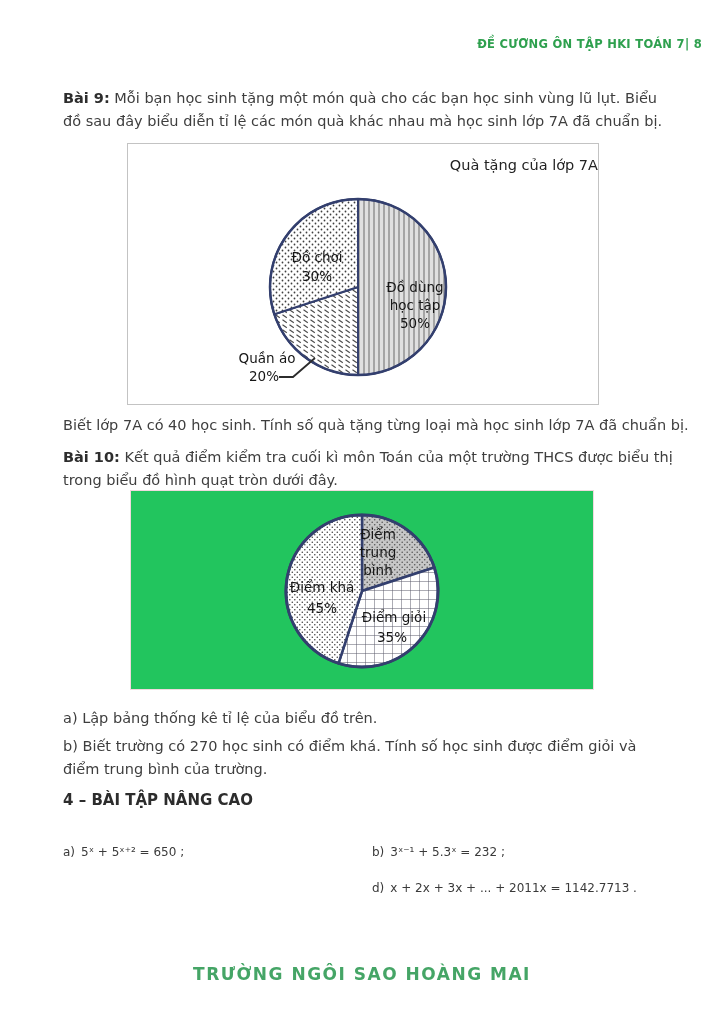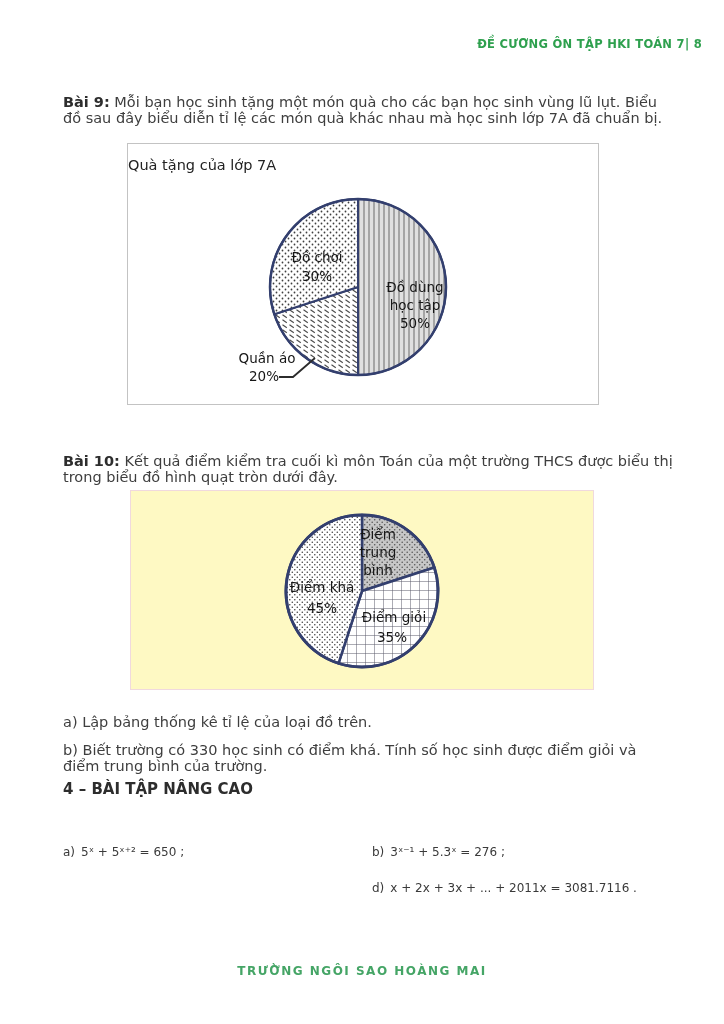--- a/index.html
+++ b/index.html
@@ -2,39 +2,39 @@
 <html><head>
 <meta charset="utf-8">
 <style>
   html,body { margin:0; padding:0; background:#ffffff; }
   .page { position:relative; width:724px; height:1024px; background:#ffffff;
           font-family:"DejaVu Sans","Liberation Sans",sans-serif; color:#3e3e3e; overflow:hidden; }
 
   .hdr { position:absolute; top:37px; right:22px; font-size:11.5px; font-weight:bold;
          color:#2ea04e; letter-spacing:0.3px; }
   .ftr { position:absolute; top:964px; left:0; width:100%; text-align:center;
-         font-size:12px; font-weight:bold; color:#45a566; letter-spacing:1.5px; }
+         font-size:17px; font-weight:bold; color:#45a566; letter-spacing:1.5px; }
 
-  .para { position:absolute; font-size:14.5px; line-height:16px; color:#3e3e3e; }
+  .para { position:absolute; font-size:14.5px; line-height:23px; color:#3e3e3e;margin-top:8px; }
   .plabel { font-weight:bold; color:#2d2d2d; }
 
   #p-bai9  { left:63px; top:79px;  width:614px; }
   #p-note9 { left:63px; top:406px; width:650px; }
   #p-bai10 { left:63px; top:438px; width:614px; }
   #p-a     { left:63px; top:699px; width:650px; }
   #p-b     { left:63px; top:727px; width:614px; }
   #sec2    { left:63px; top:781px; font-size:15px; font-weight:bold; color:#2d2d2d; }
   #p-bai11 { left:63px; top:811px; width:400px; }
 
   .chart-box1 { position:absolute; left:127px; top:143px; width:470px; height:260px;
                 border:1px solid #c3c3c3; background:#fff; }
-  .chart-box1 .chart-title { position:absolute; top:13px; left:0; width:100%; text-align:left;
+  .chart-box1 .chart-title { position:absolute; top:13px; left:0; width:100%; text-align:right;
                 font-size:14.5px; color:#232323; }
   .chart-box2 { position:absolute; left:130px; top:490px; width:462px; height:198px;
-                border:1px solid #f0d9de; background:#fef9c3; }
+                border:1px solid #f0d9de; background:#22c55e; }
   .pie { position:absolute; left:0; top:0; }
   .pie text { font-family:"DejaVu Sans","Liberation Sans",sans-serif; font-size:13.5px;
               fill:#161616; text-anchor:middle; }
 
   .eq { position:absolute; font-size:12px; color:#3a3a3a;
         font-family:"DejaVu Sans","Liberation Mono",sans-serif; }
   #eq-a { left:63px;  top:845px; }
   #eq-b { left:372px; top:845px; }
   #eq-c { left:63px;  top:881px; }
   #eq-d { left:372px; top:881px; }
@@ -75,20 +75,21 @@
       <text x="189" y="137">30%</text>
       <text x="287" y="148">Đồ dùng</text>
       <text x="287" y="166">học tập</text>
       <text x="287" y="184">50%</text>
       <text x="139" y="219">Quần áo</text>
       <text x="136" y="237">20%</text>
       <polyline points="151,233 165,233 187,214" fill="none" stroke="#2c2c2c" stroke-width="1.8"></polyline>
     </svg>
   </div>
 
+  <p class="para" id="p-note9">Biết lớp 7A có 40 học sinh. Tính số quà tặng từng loại mà học sinh lớp 7A đã chuẩn bị.</p>
 
   <p class="para" id="p-bai10"><b class="plabel">Bài 10:</b> <span>Kết quả điểm kiểm tra cuối kì môn Toán của một trường THCS được biểu thị trong biểu đồ hình quạt tròn dưới đây.</span></p>
 
   <div class="chart-box2">
     <svg class="pie" width="462" height="198" viewBox="0 0 462 198">
       <defs>
         <pattern id="p2-dots" width="5" height="5" patternUnits="userSpaceOnUse">
           <rect width="5" height="5" fill="#ffffff"></rect>
           <circle cx="1.3" cy="1.3" r="0.8" fill="#3f3f3f"></circle>
           <circle cx="3.8" cy="3.8" r="0.8" fill="#3f3f3f"></circle>
@@ -110,25 +111,25 @@
       <text x="247" y="48">Điểm</text>
       <text x="247" y="66">trung</text>
       <text x="247" y="84">bình</text>
       <text x="191" y="101">Điểm khá</text>
       <text x="191" y="122">45%</text>
       <text x="263" y="131">Điểm giỏi</text>
       <text x="261" y="151">35%</text>
     </svg>
   </div>
 
-  <p class="para" id="p-a">a) Lập bảng thống kê tỉ lệ của loại đồ trên.</p>
-  <p class="para" id="p-b">b) Biết trường có 330 học sinh có điểm khá. Tính số học sinh được điểm giỏi và điểm trung bình của trường.</p>
+  <p class="para" id="p-a">a) Lập bảng thống kê tỉ lệ của biểu đồ trên.</p>
+  <p class="para" id="p-b">b) Biết trường có 270 học sinh có điểm khá. Tính số học sinh được điểm giỏi và điểm trung bình của trường.</p>
 
   <div class="para" id="sec2">4 – BÀI TẬP NÂNG CAO</div>
 
 
   <div class="eq" id="eq-a"><span class="eq-label">a)</span><span class="eq-formula">5ˣ + 5ˣ⁺² = 650 ;</span></div>
-  <div class="eq" id="eq-b"><span class="eq-label">b)</span><span class="eq-formula">3ˣ⁻¹ + 5.3ˣ = 276 ;</span></div>
-  <div class="eq" id="eq-d"><span class="eq-label">d)</span><span class="eq-formula">x + 2x + 3x + ... + 2011x = 3081.7116 .</span></div>
+  <div class="eq" id="eq-b"><span class="eq-label">b)</span><span class="eq-formula">3ˣ⁻¹ + 5.3ˣ = 232 ;</span></div>
+  <div class="eq" id="eq-d"><span class="eq-label">d)</span><span class="eq-formula">x + 2x + 3x + ... + 2011x = 1142.7713 .</span></div>
 
   <div class="ftr">TRƯỜNG NGÔI SAO HOÀNG MAI</div>
 
 </div>
 
 </body></html>

